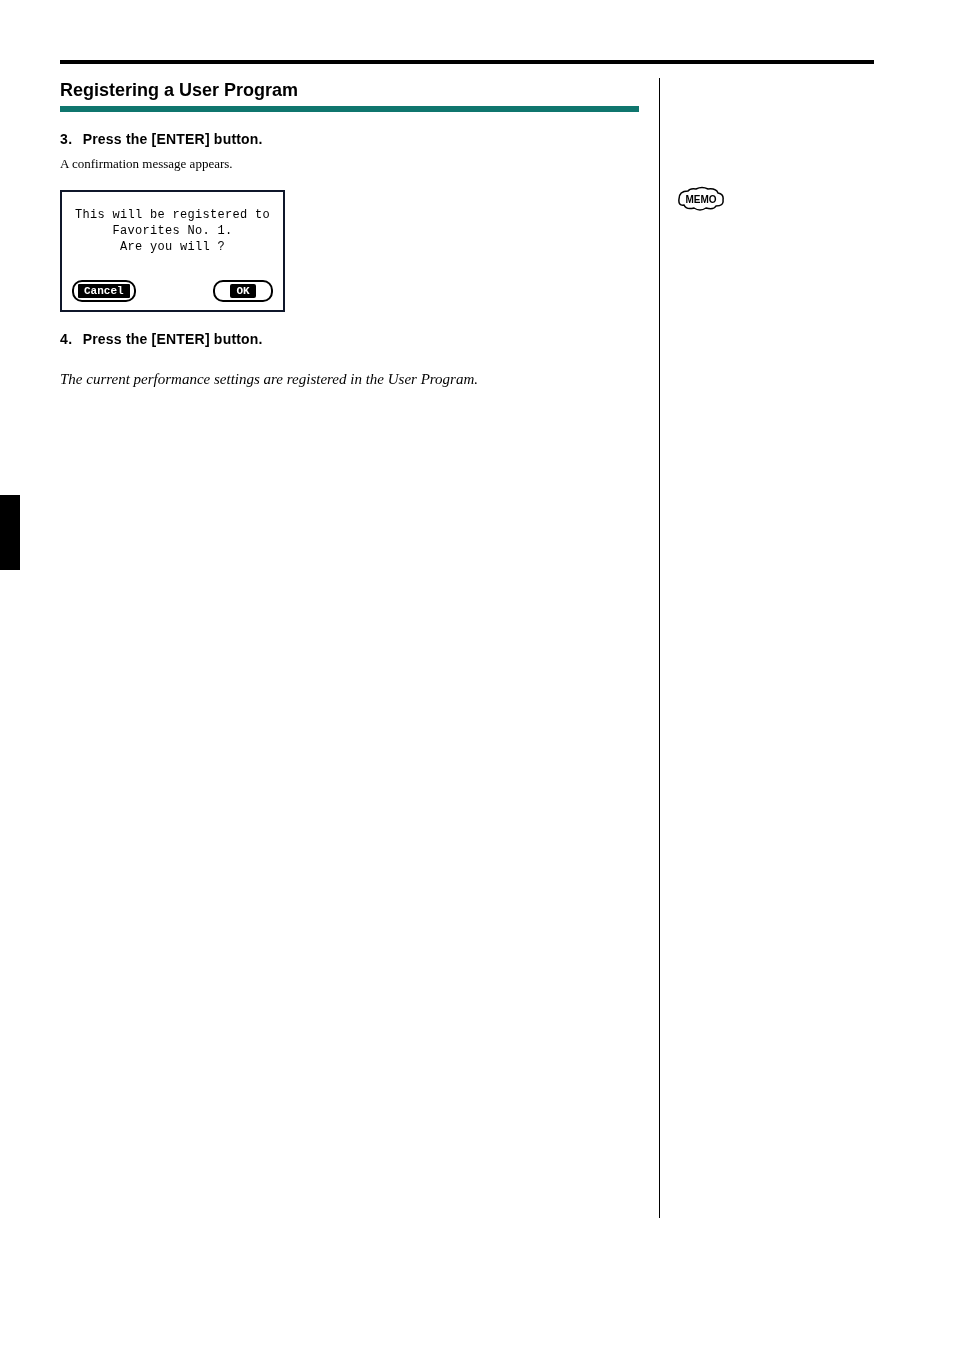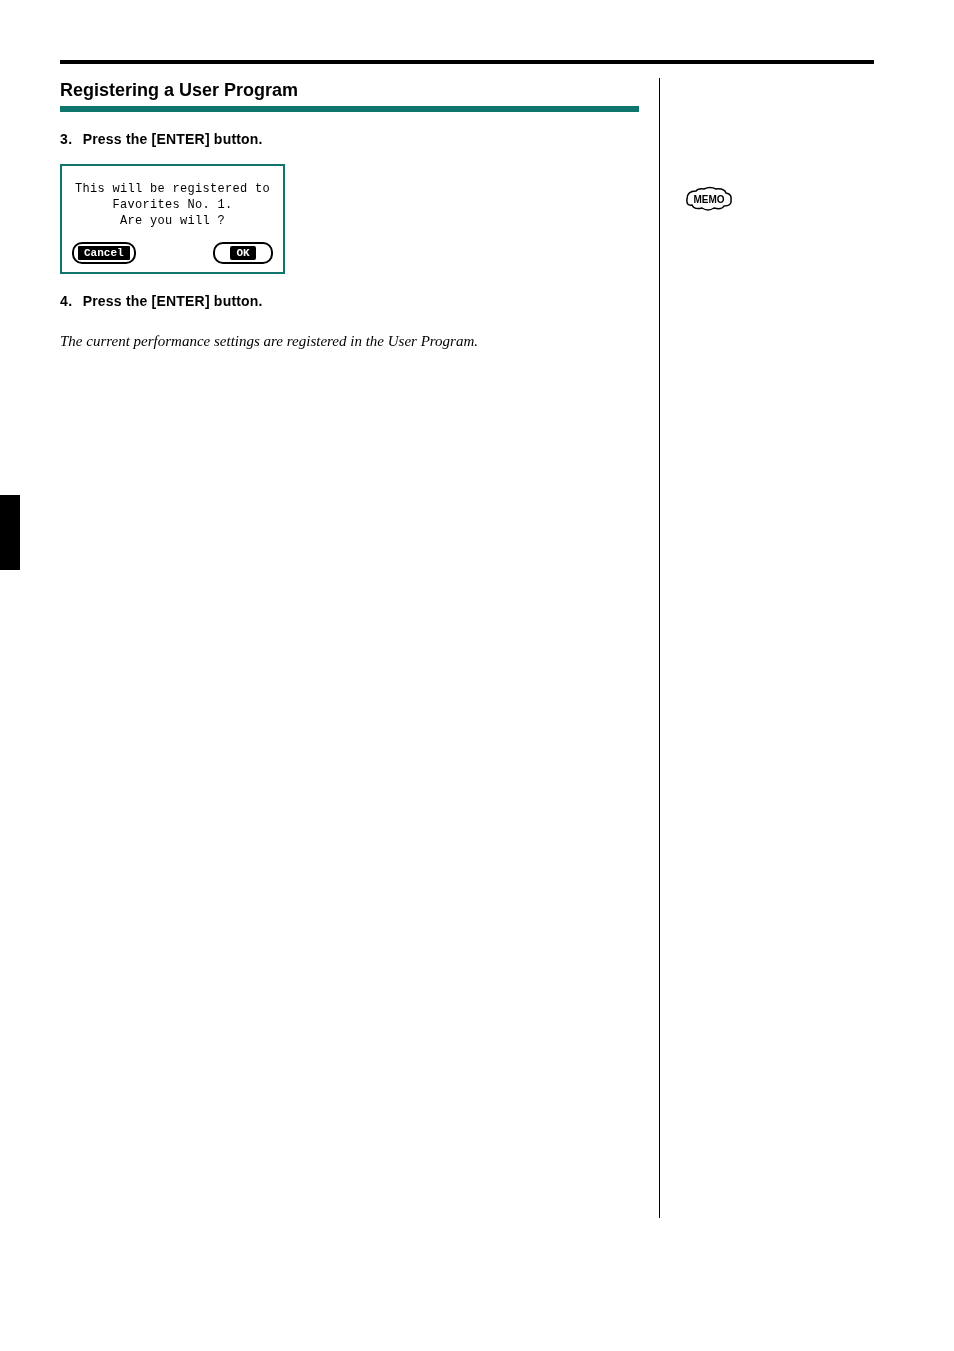--- a/index.html
+++ b/index.html
@@ -73,39 +73,39 @@
   }
   .black-tab {
     position: absolute;
     left: 0;
     top: 495px;
     width: 20px;
     height: 75px;
     background: #000;
   }
   .dialog-box {
-    border: 2px solid #0f766e;
+    border: 2px solid #0f172a;
     width: 225px;
     margin: 10px 0 18px 0;
     font-family: Arial, Helvetica, sans-serif;
     font-size: 12px;
     text-align: center;
     padding: 14px 8px 6px 8px;
     background: #fff;
   }
   .dialog-line {
     margin: 2px 0;
     font-family: 'Courier New', monospace;
     font-size: 12px;
     letter-spacing: 0.3px;
   }
   .dialog-buttons {
     display: flex;
     justify-content: space-between;
-    margin-top: 14px;
+    margin-top: 26px;
     padding: 0 2px 2px 2px;
     text-align: center;
   }
   .dlg-btn {
     border: 2px solid #000;
     border-radius: 10px;
     padding: 2px 4px;
     font-family: 'Courier New', monospace;
     font-size: 11px;
     min-width: 60px;
@@ -133,21 +133,21 @@
   }
   .result-text {
     font-family: Georgia, 'Times New Roman', serif;
     font-size: 15px;
     line-height: 1.55;
     margin-top: 20px;
     font-style: italic;
   }
   .memo-icon {
     position: absolute;
-    left: 24px;
+    left: 16px;
     top: 108px;
     width: 50px;
     height: 26px;
   }
   .memo-icon svg { display:block; }
   .memo-text {
     font-family: Georgia, 'Times New Roman', serif;
     font-size: 12px;
     line-height: 1.5;
     position: absolute;
@@ -175,20 +175,21 @@
   <div class="content-wrap">
     <div class="main-col">
 
       <div class="section-title">Registering a User Program</div>
 
 
 
       <div class="step-block">
         <span class="step-label">3.</span>
         <span class="step-text">Press the [ENTER] button.</span>
+        <div class="step-body">A confirmation message appears.</div>
       </div>
 
       <div class="dialog-box">
         <div class="dialog-line">This will be registered to</div>
         <div class="dialog-line">Favorites No. 1.</div>
         <div class="dialog-line">Are you will ?</div>
         <div class="dialog-buttons">
           <div class="dlg-btn">
             <span class="label-light">Cancel</span>
           </div>

